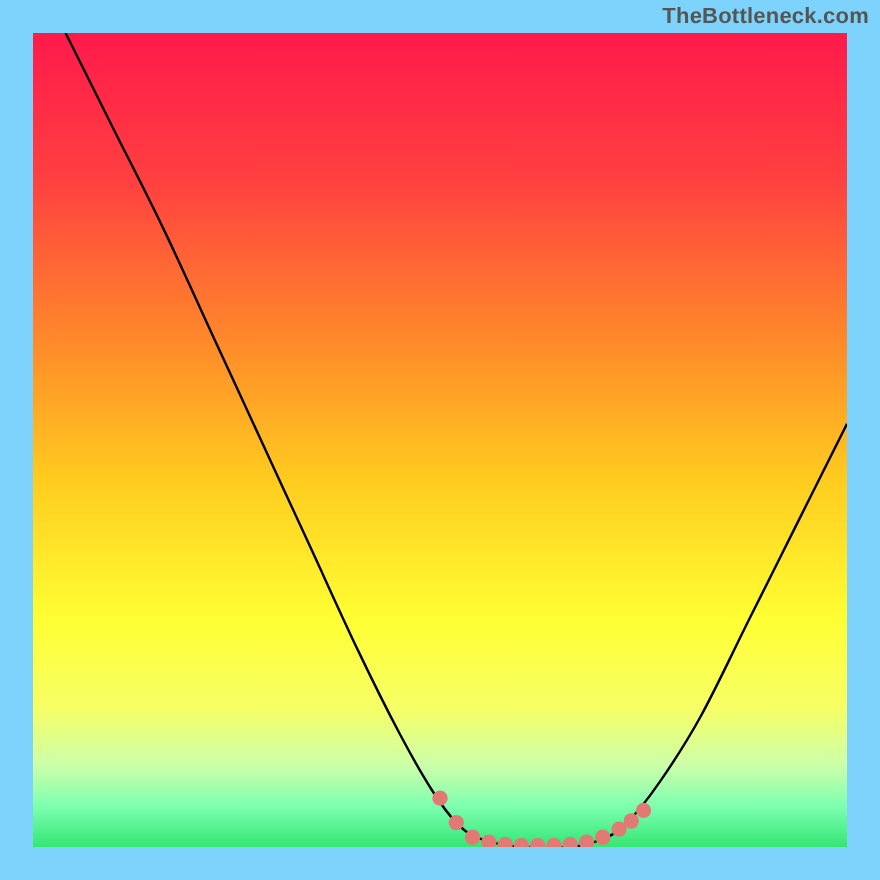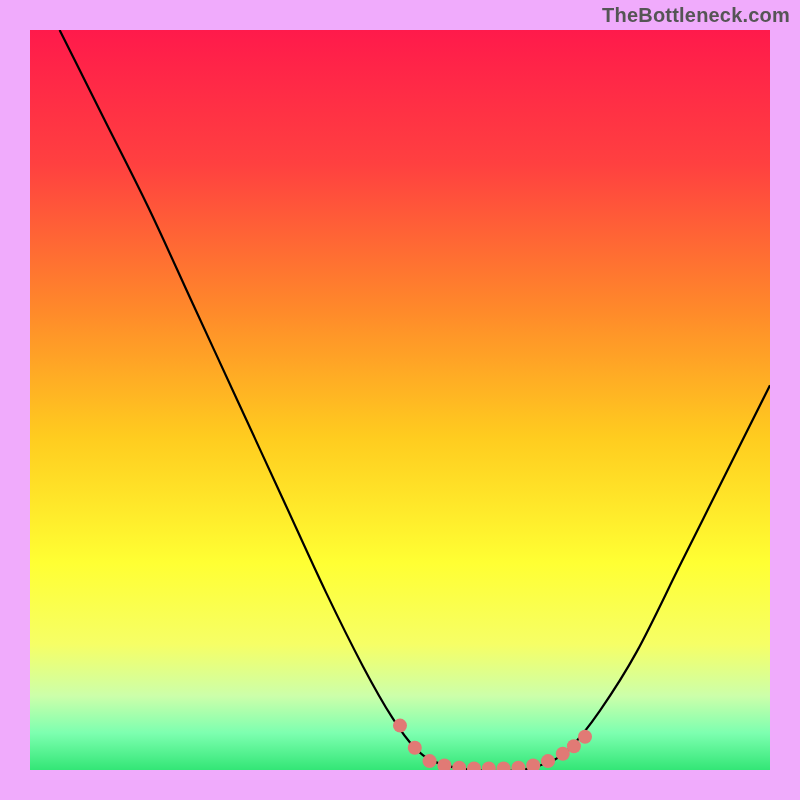--- a/index.html
+++ b/index.html
@@ -8,21 +8,21 @@
     width: 800px;
     height: 800px;
     background: #000;
     font-family: Arial, Helvetica, sans-serif;
     overflow: hidden;
   }
   .frame {
     position: relative;
     width: 800px;
     height: 800px;
-    background: #f0abfc;
+    background: #7dd3fc;
   }
   .watermark {
     position: absolute;
     top: 4px;
     right: 10px;
     color: #555;
     font-size: 20px;
     font-weight: bold;
     letter-spacing: 0.2px;
     user-select: none;

